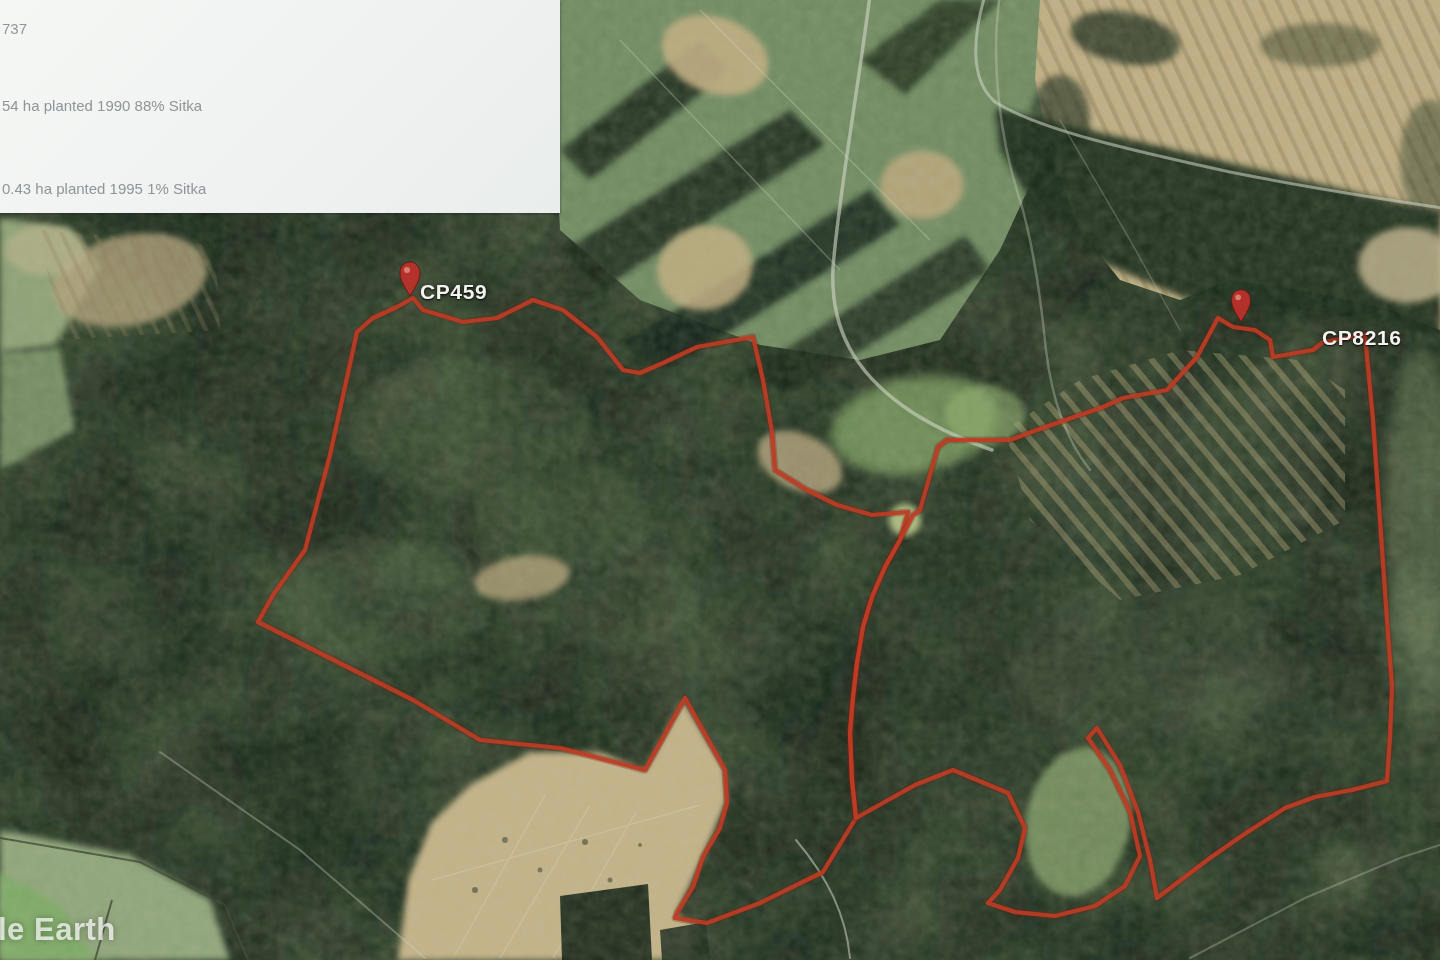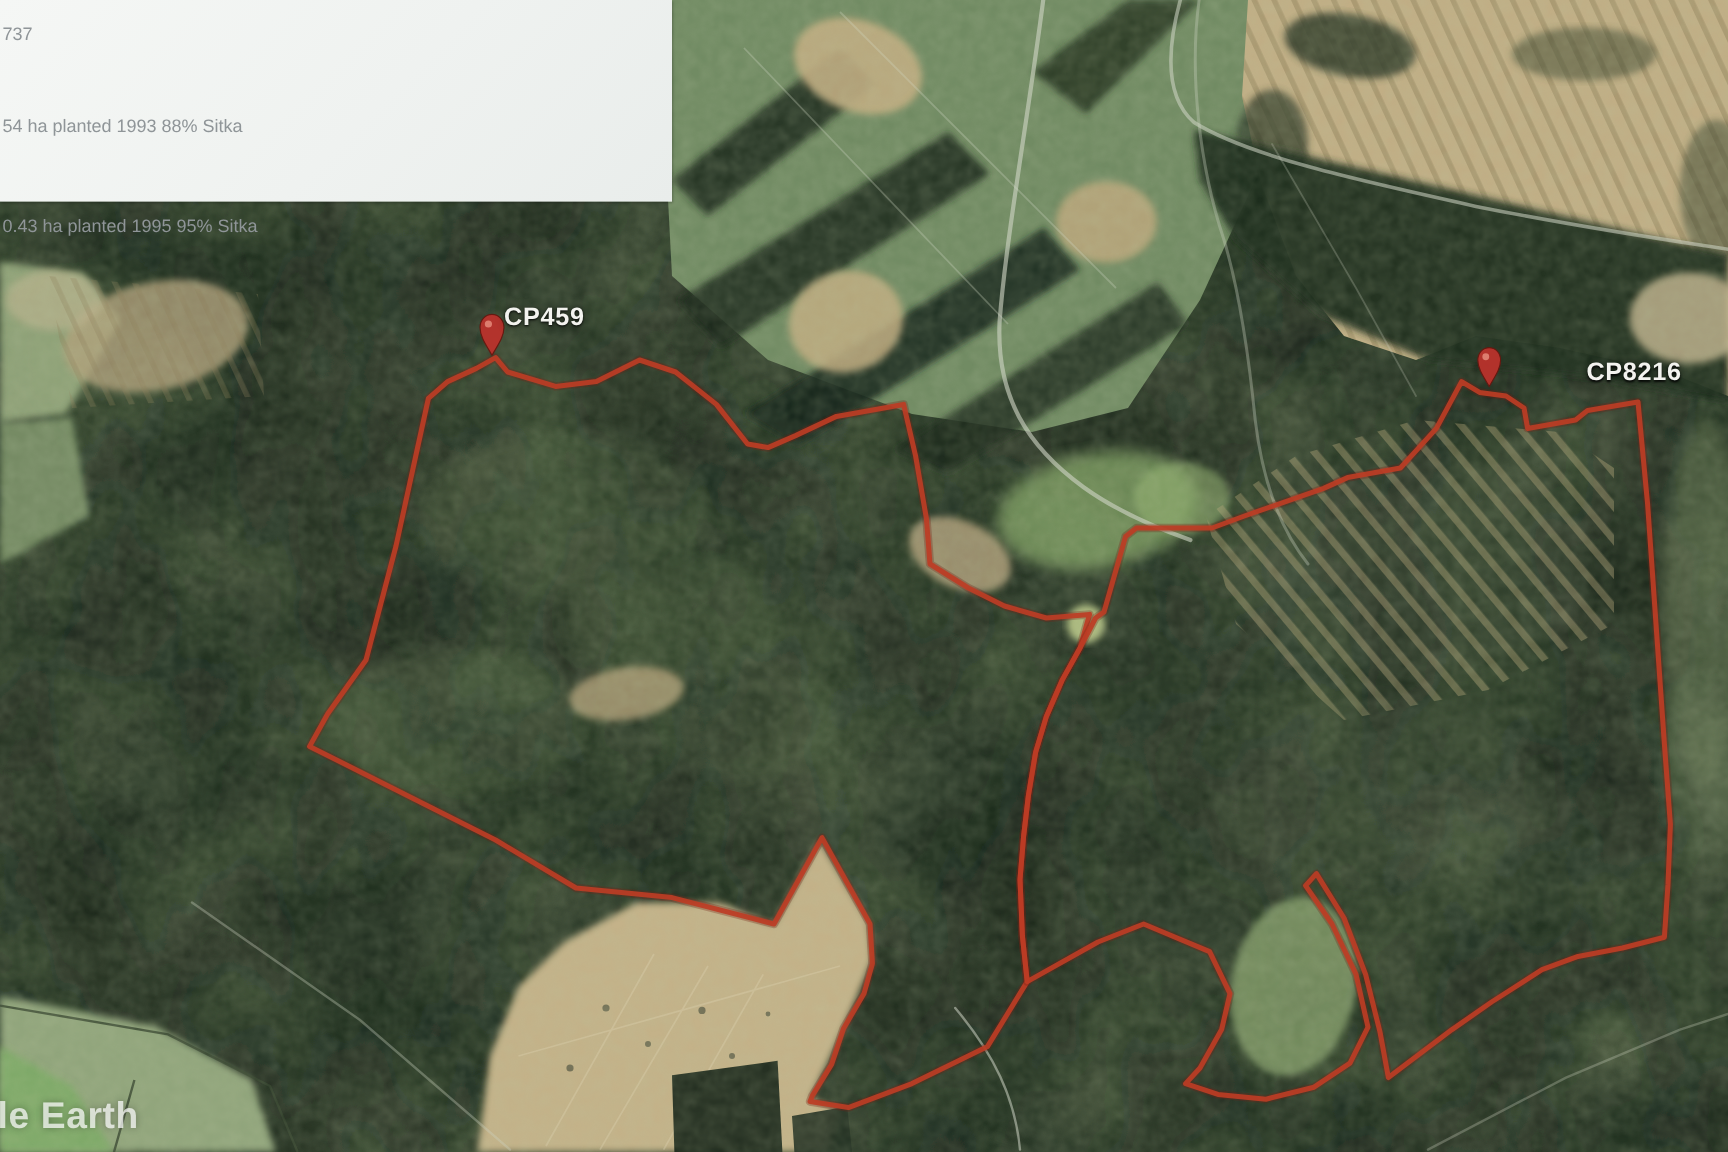--- a/index.html
+++ b/index.html
@@ -5,24 +5,24 @@
   html,body{margin:0;padding:0;background:#000;}
   .stage{
     position:relative;width:1440px;height:960px;overflow:hidden;
     font-family:"Liberation Sans", sans-serif;background:#243323;
   }
   svg.map{position:absolute;inset:0;filter:blur(0.4px) saturate(.9);}
   .placemark-label{
     position:absolute;font-size:21px;font-weight:700;color:#f3f3ef;
     letter-spacing:.6px;
     text-shadow:0 1px 2px rgba(0,0,0,.9),0 0 7px rgba(0,0,0,.55);
-    white-space:nowrap;pointer-events:auto;
+    white-space:nowrap;pointer-events:auto;margin-top:27px;
   }
   .info-panel{
-    position:absolute;left:0;top:0;width:560px;height:168px;
+    position:absolute;left:0;top:0;width:560px;height:213px;
     background:linear-gradient(135deg,#f5f7f5 0%,#eff2f0 55%,#e9edeb 100%);
     box-shadow:1px 1px 2px rgba(0,0,0,.25);
     text-decoration:underline;
   }
   .info-panel .pline{
     position:absolute;left:2px;font-size:15px;color:#8f9598;white-space:nowrap;
   }
   .pl1{top:20px;}
   .pl2{top:97px;}
   .pl3{top:180px;}
@@ -189,19 +189,19 @@
         <circle cx="-3" cy="-26" r="3" fill="#f08f7c" opacity=".8"></circle>
       </g>
     </g>
   </svg>
 
   <div class="placemark-label" style="left:420px;top:253px">CP459</div>
   <div class="placemark-label" style="left:1322px;top:299px">CP8216</div>
 
   <div class="info-panel">
     <div class="pline pl1">737</div>
-    <div class="pline pl2">54 ha planted 1993 88% Sitka</div>
-    <div class="pline pl3">0.43 ha planted 1995 95% Sitka</div>
+    <div class="pline pl2">54 ha planted 1990 88% Sitka</div>
+    <div class="pline pl3">0.43 ha planted 1995 1% Sitka</div>
   </div>
 
   <div class="watermark">le Earth</div>
 
 </div>
 
 </body></html>

